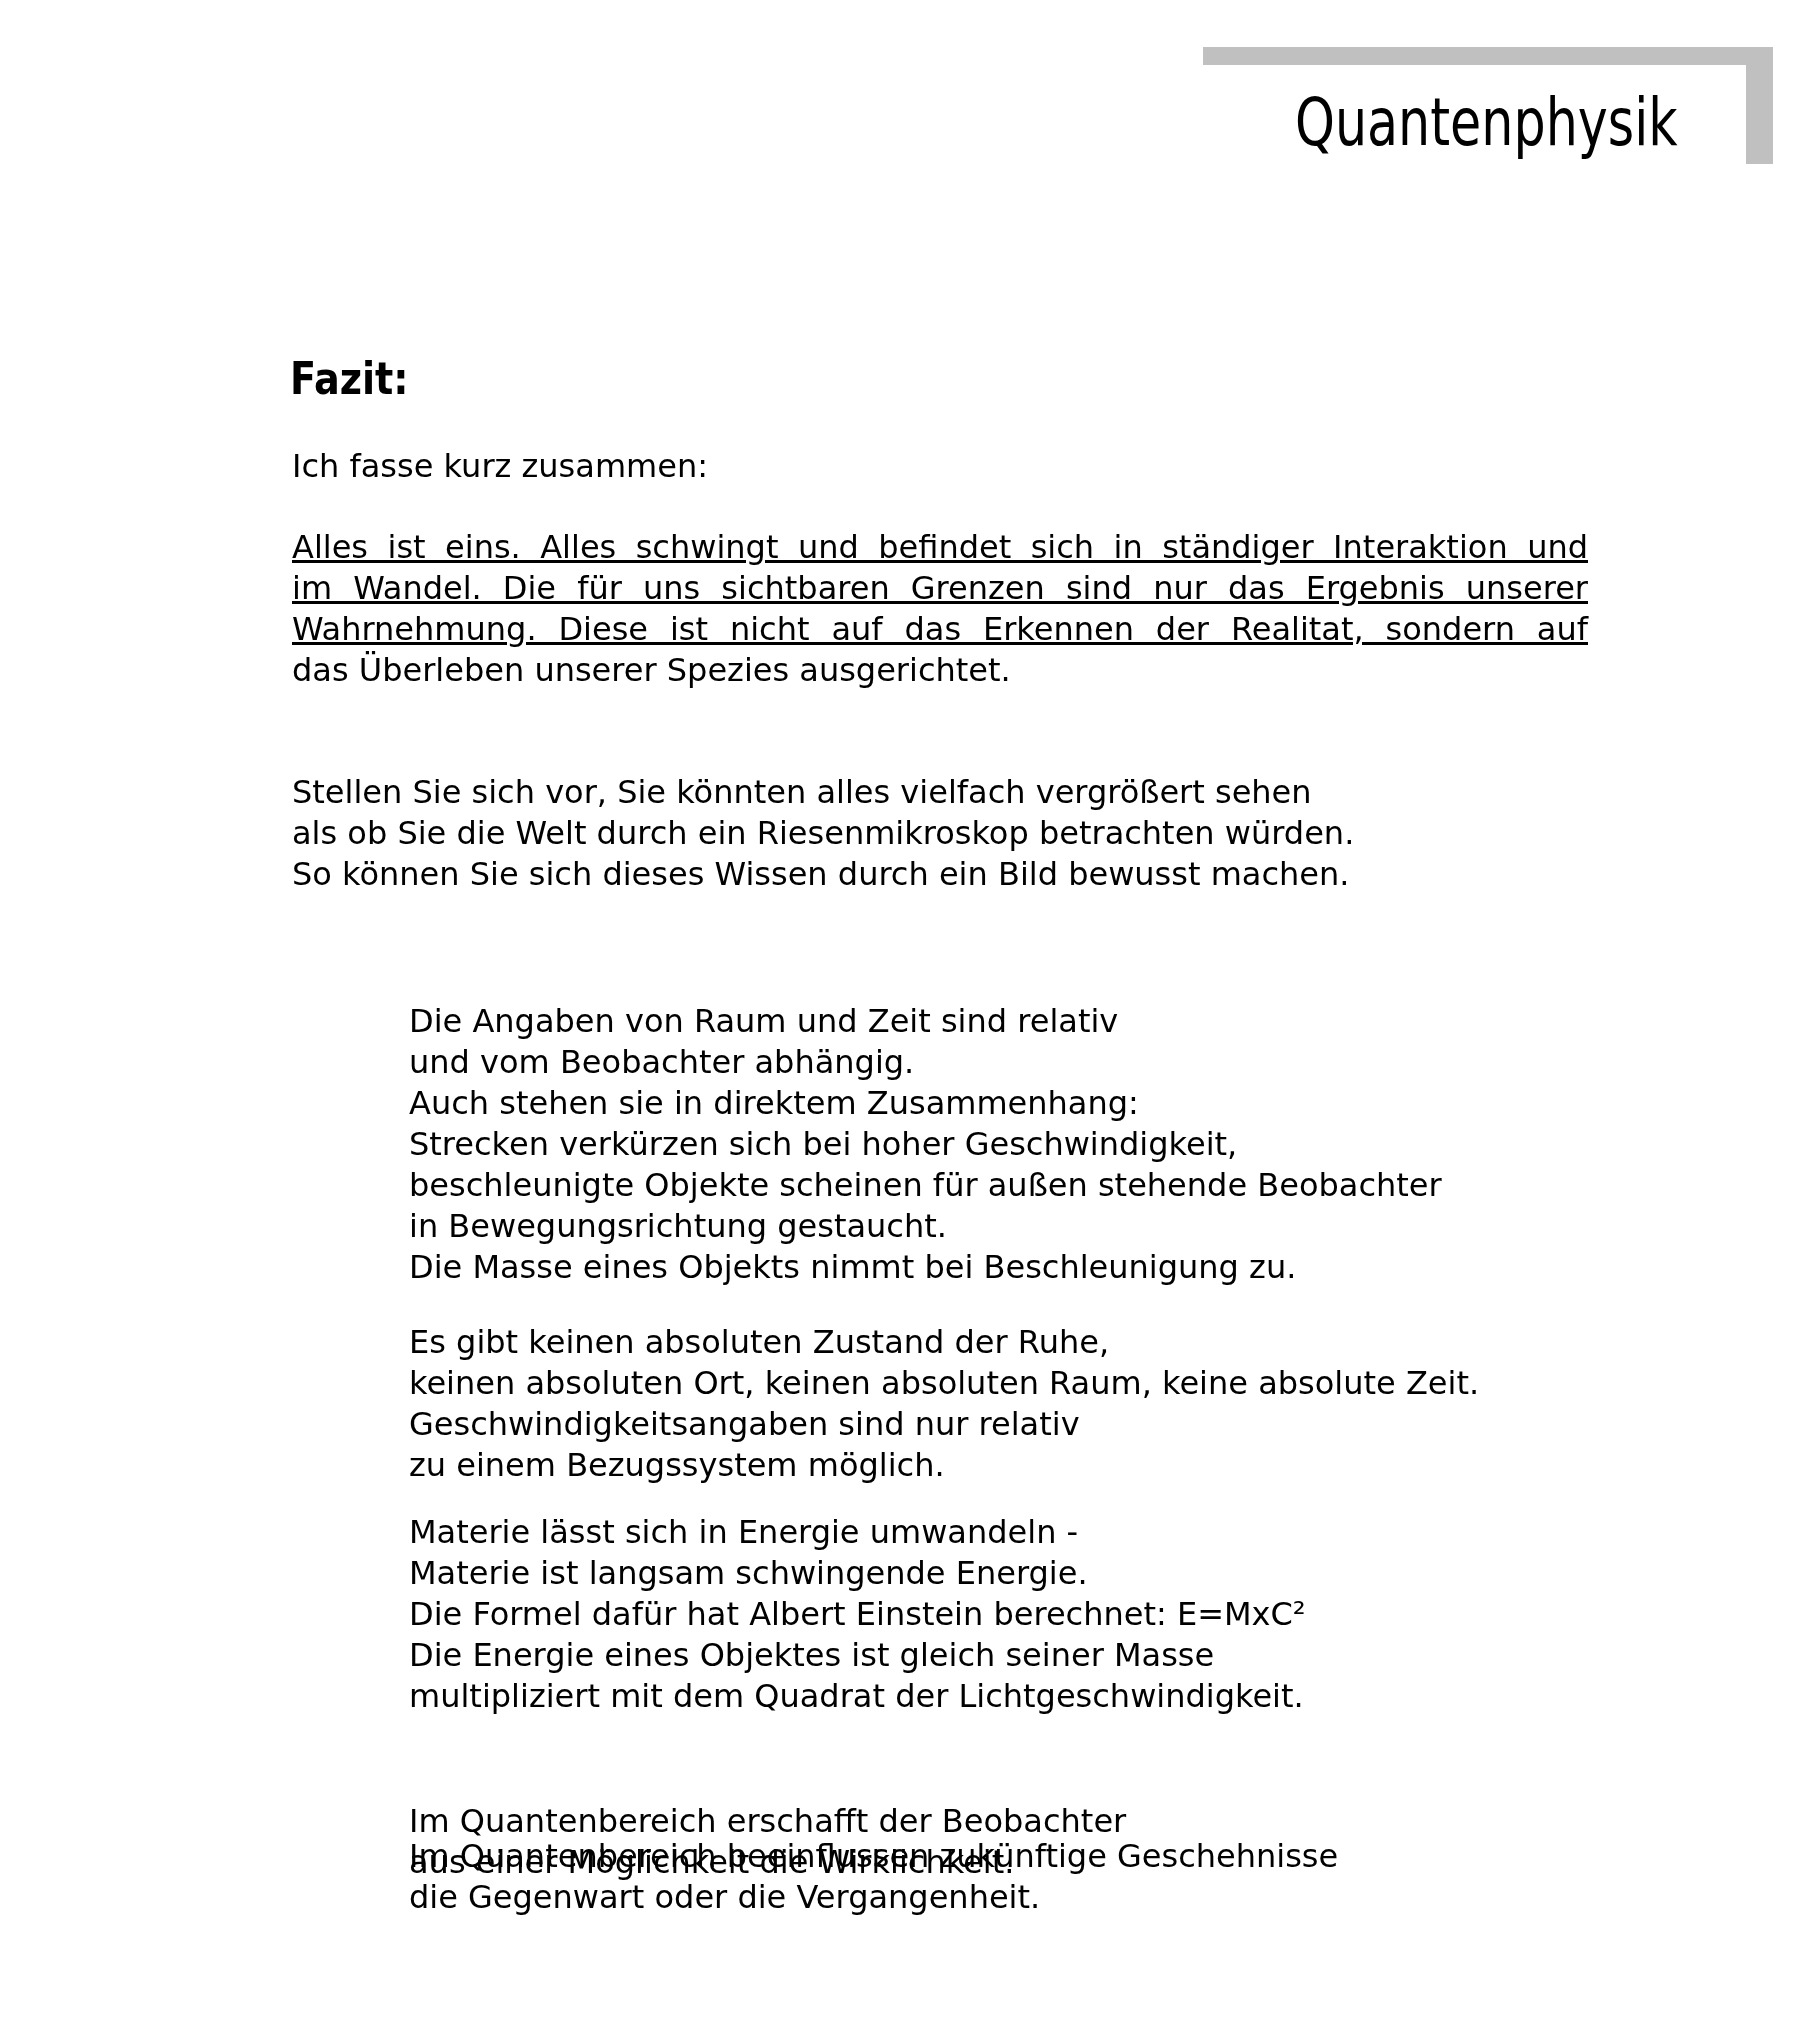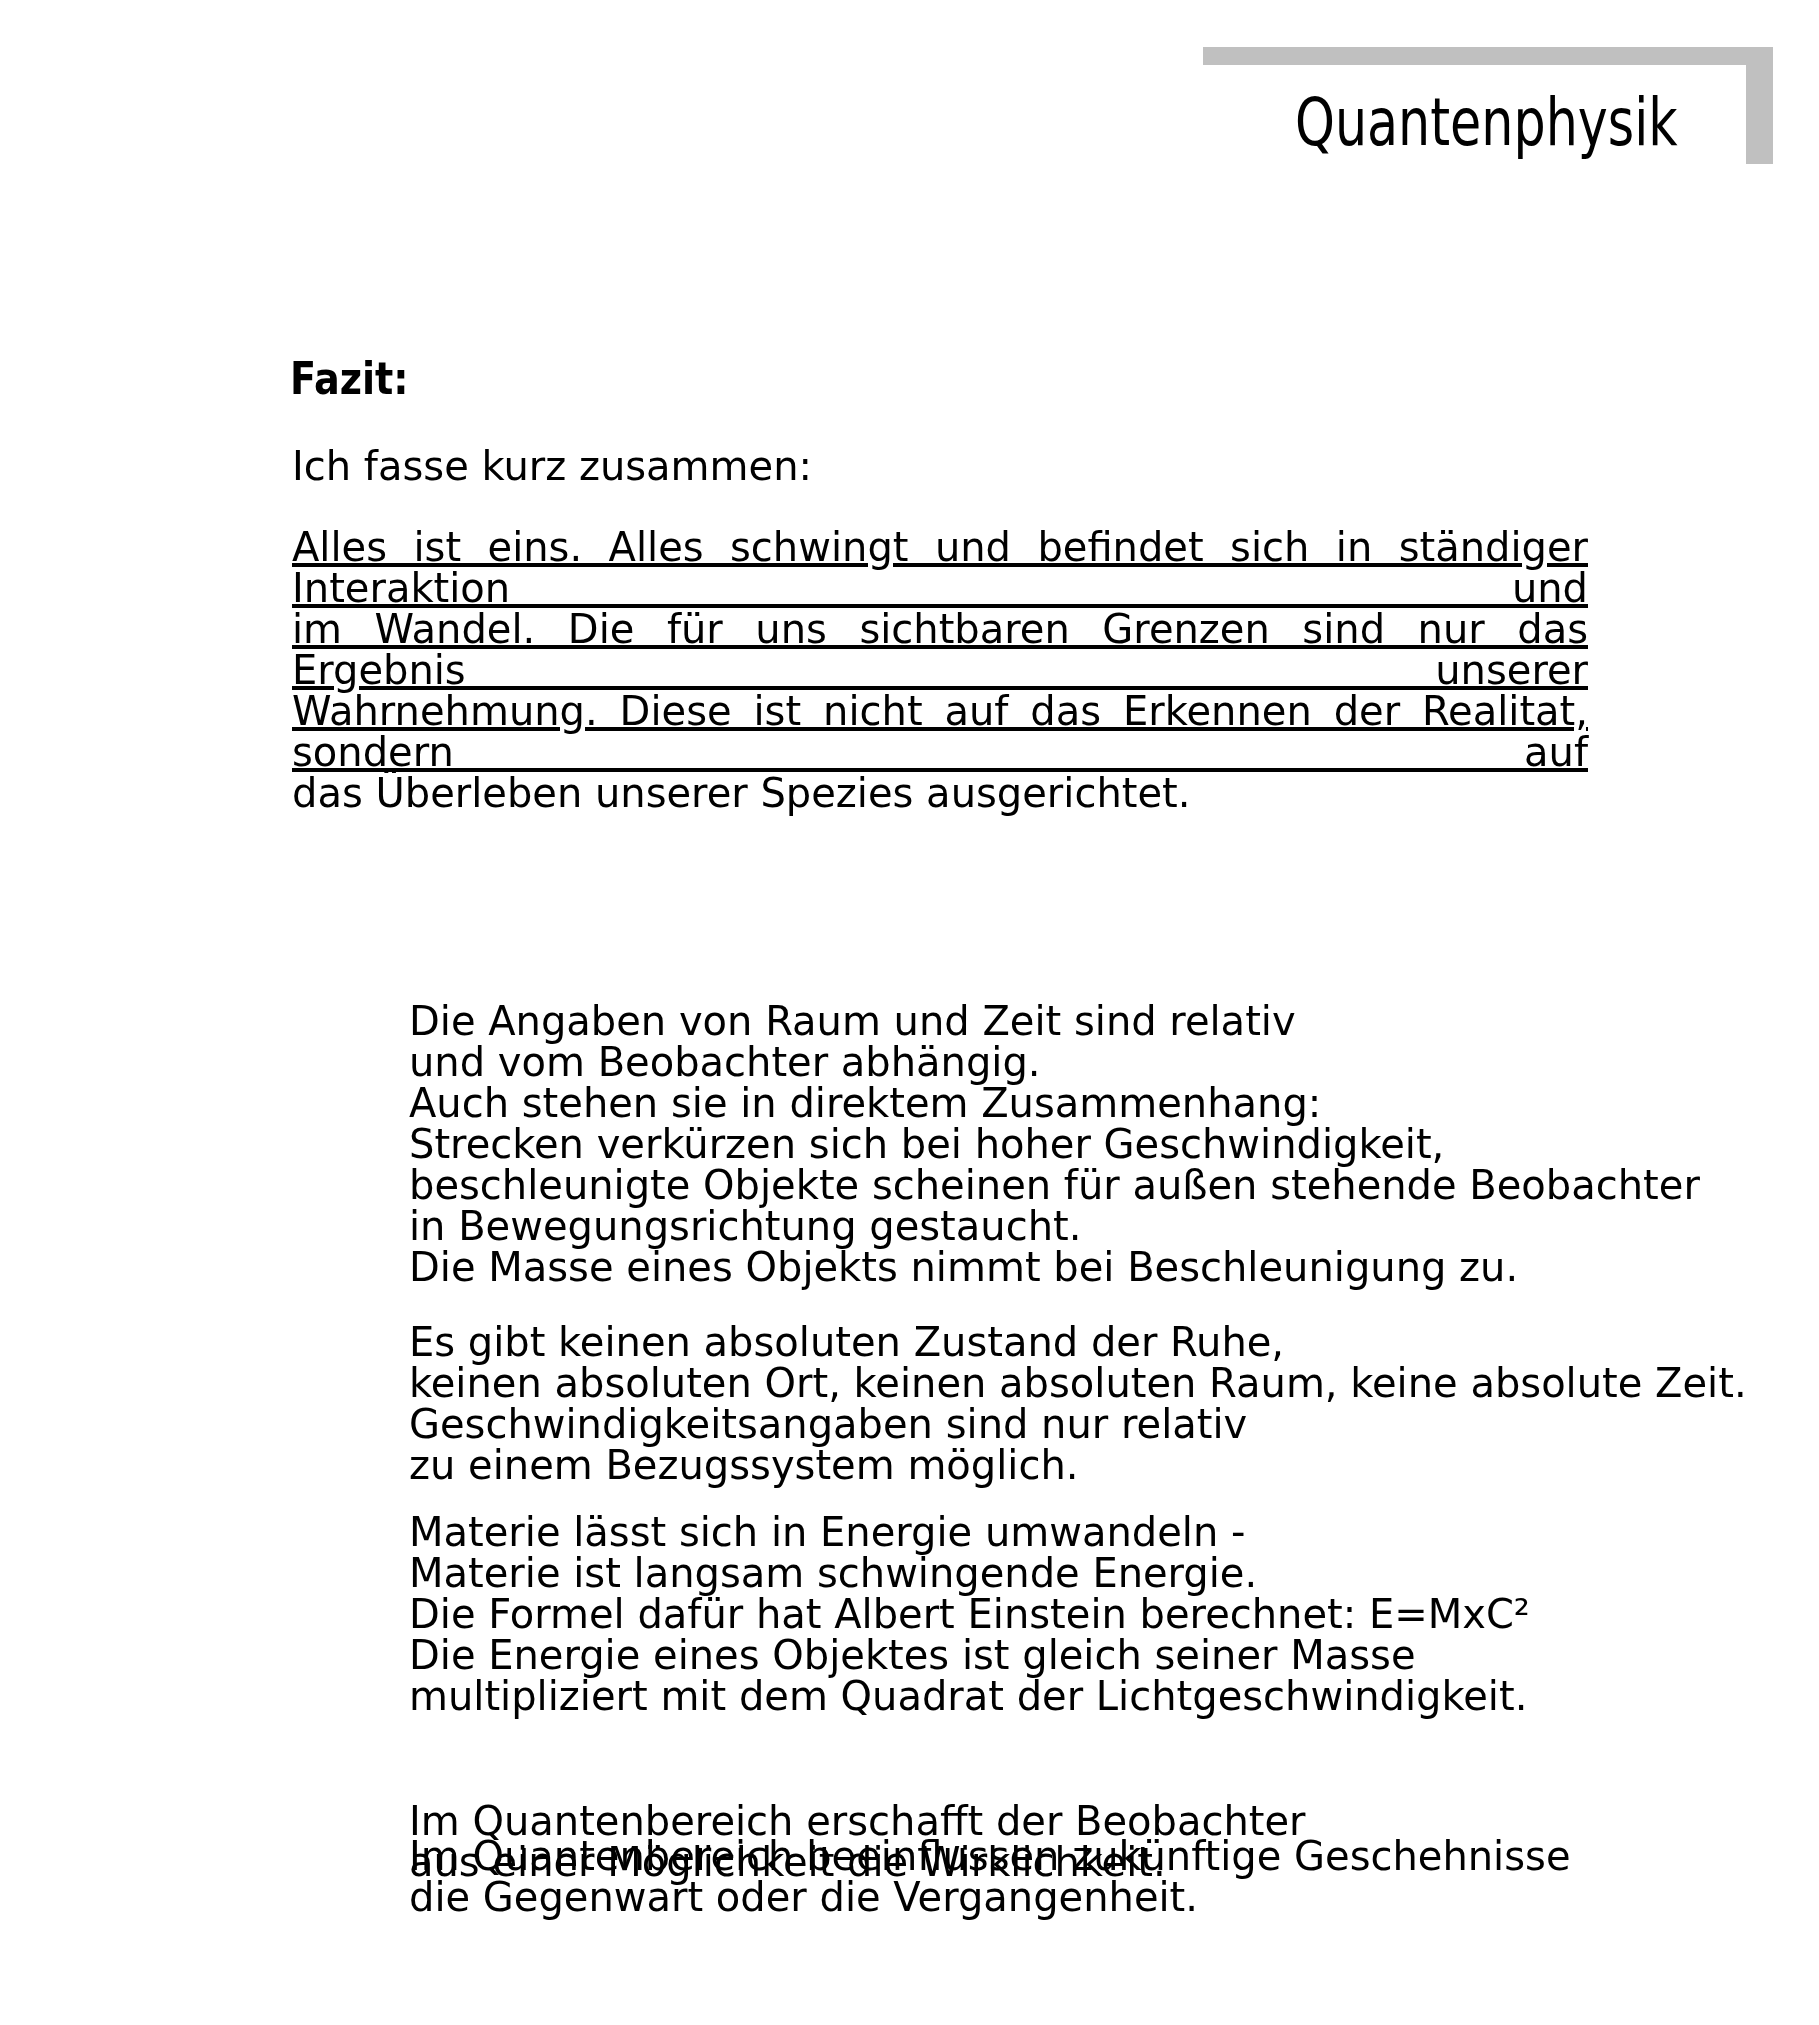--- a/index.html
+++ b/index.html
@@ -47,21 +47,21 @@
     white-space: nowrap;
     margin-top: 36px;
   }
   .heading .squeeze {
     display: inline-block;
     transform: scaleX(0.85);
     transform-origin: left center;
   }
   .bodytext {
     position: absolute;
-    font-size: 40px;
+    font-size: 32px;
     line-height: 41px;
     letter-spacing: 0;
   }
   .preline { white-space: pre-line; }
   .col { left: 292px; width: 1296px; }
   .indent { left: 409px; width: 1385px; }
   .justify-lines {
     white-space: pre-line;
     text-align: justify;
     text-align-last: justify;
@@ -86,20 +86,23 @@
 
   <div class="bodytext col" style="top:446px">Ich fasse kurz zusammen:</div>
 
   <div class="bodytext col" style="top:527px">
     <div class="justify-lines">Alles ist eins. Alles schwingt und befindet sich in ständiger Interaktion und
 im Wandel. Die für uns sichtbaren Grenzen sind nur das Ergebnis unserer
 Wahrnehmung. Diese ist nicht auf das Erkennen der Realitat, sondern auf</div>
     <div>das Überleben unserer Spezies ausgerichtet.</div>
   </div>
 
+  <div class="bodytext col preline" style="top:772px">Stellen Sie sich vor, Sie könnten alles vielfach vergrößert sehen
+als ob Sie die Welt durch ein Riesenmikroskop betrachten würden.
+So können Sie sich dieses Wissen durch ein Bild bewusst machen.</div>
 
   <div class="bodytext indent preline" style="top:1001px">Die Angaben von Raum und Zeit sind relativ
 und vom Beobachter abhängig.
 Auch stehen sie in direktem Zusammenhang:
 Strecken verkürzen sich bei hoher Geschwindigkeit,
 beschleunigte Objekte scheinen für außen stehende Beobachter
 in Bewegungsrichtung gestaucht.
 Die Masse eines Objekts nimmt bei Beschleunigung zu.</div>
 
   <div class="bodytext indent preline" style="top:1322px">Es gibt keinen absoluten Zustand der Ruhe,

